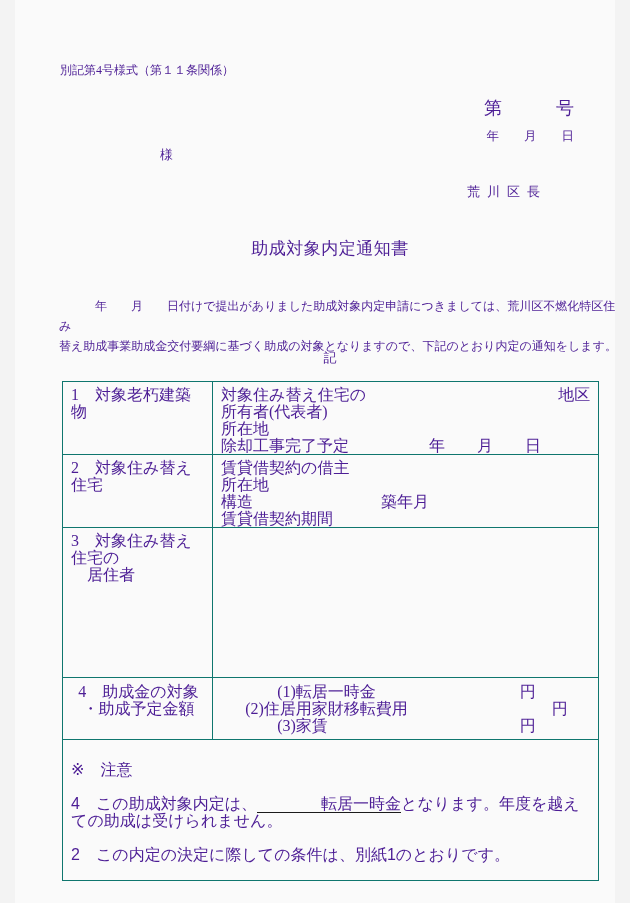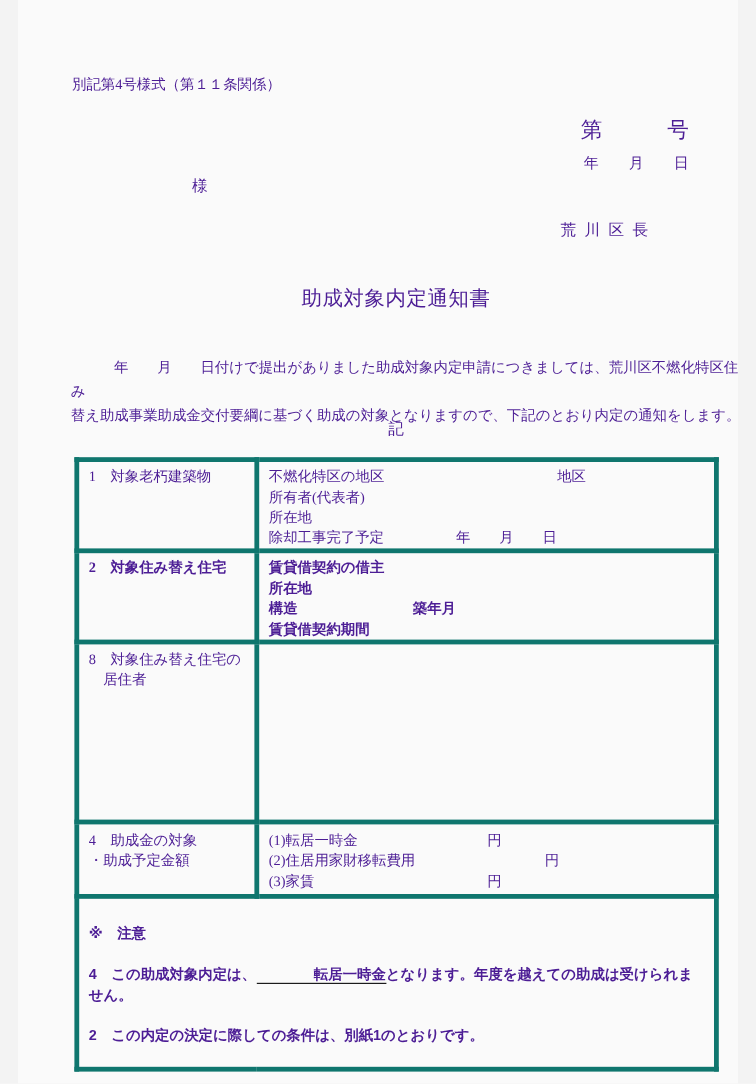--- a/index.html
+++ b/index.html
@@ -23,38 +23,38 @@
   .doc-title{left:0;width:630px;top:237px;text-align:center;font-size:17px;letter-spacing:0.5px;}
   .body-par{left:44px;top:296px;width:558px;line-height:20px;font-size:12px;}
   .record{left:0;width:630px;top:349px;text-align:center;font-size:13px;}
 
   table.form-table{
     position:absolute;left:47px;top:381px;
     width:537px;
     border-collapse:collapse;table-layout:fixed;
   }
   table.form-table td{
-    border:4px solid #0f766e;
+    border:1px solid #0f766e;
     vertical-align:top;
     padding:4px 6px 0 8px;
     line-height:17px;
-    font-size:12px;
+    font-size:16px;
     white-space:pre-line;
     box-sizing:border-box;
     overflow:hidden;
   }
   col.c1{width:150px;}
   tr.r1 td{height:73px;}
-  tr.r2 td{height:71px;font-weight:bold;}
+  tr.r2 td{height:71px;}
   tr.r3 td{height:150px;}
-  tr.r4 td{height:62px;padding-top:5px;}
+  tr.r4 td{height:62px;padding-top:5px;text-align:center;}
   tr.r5 td{height:66px;}
   td.notes{
     padding:6px 6px 0 6px;
-    font-weight:700;
+    font-weight:400;
     line-height:19.5px;
     font-family:"Liberation Sans","DejaVu Sans",sans-serif;
     font-size:12px;
   }
   .ul{border-bottom:1px solid #1b1b1b;}
 </style>
 </head>
 <body>
 
 <div class="page">
@@ -76,34 +76,34 @@
   <div class="abs record">記</div>
 
   <table class="form-table">
     <colgroup>
         <col class="c1">
         <col class="c2">
       </colgroup>
     <tbody>
       <tr class="r1">
         <td>1　対象老朽建築物</td>
-        <td>不燃化特区の地区　　　　　　　　　　　　地区
+        <td>対象住み替え住宅の　　　　　　　　　　　　地区
 所有者(代表者)
 所在地
 除却工事完了予定　　　　　年　　月　　日</td>
       </tr>
       <tr class="r2">
         <td>2　対象住み替え住宅</td>
         <td>賃貸借契約の借主
 所在地
 構造　　　　　　　　築年月
 賃貸借契約期間</td>
       </tr>
       <tr class="r3">
-        <td>8　対象住み替え住宅の
+        <td>3　対象住み替え住宅の
 　居住者</td>
         <td></td>
       </tr>
       <tr class="r4">
         <td>4　助成金の対象
 ・助成予定金額</td>
         <td>(1)転居一時金　　　　　　　　　円
 (2)住居用家財移転費用　　　　　　　　　円
 (3)家賃　　　　　　　　　　　　円</td>
       </tr>

